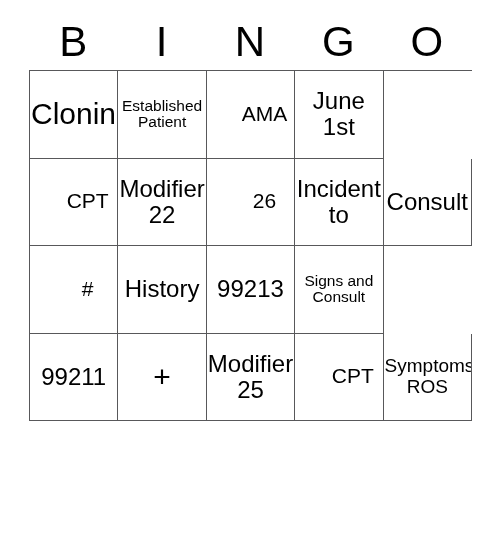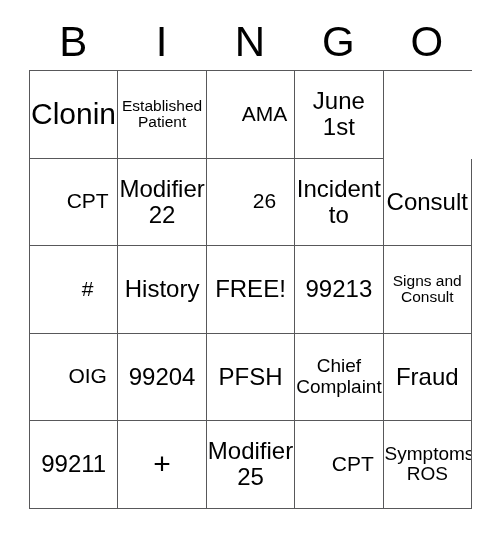--- a/index.html
+++ b/index.html
@@ -126,49 +126,28 @@
     </div>
 
     <div class="bingo-row">
       <div class="bingo-cell">
           <span class="cell-text fs-xl">#</span>
         </div>
       <div class="bingo-cell">
           <span class="cell-text fs-md">History</span>
         </div>
       <div class="bingo-cell">
-          <span class="cell-text fs-md">FREE!</span>
-        </div>
-      <div class="bingo-cell">
           <span class="cell-text fs-md">99213</span>
         </div>
       <div class="bingo-cell">
           <span class="cell-text fs-xs">Signs and
 Consult</span>
         </div>
     </div>
 
-    <div class="bingo-row">
-      <div class="bingo-cell">
-          <span class="cell-text fs-xl">OIG</span>
-        </div>
-      <div class="bingo-cell">
-          <span class="cell-text fs-md">99204</span>
-        </div>
-      <div class="bingo-cell">
-          <span class="cell-text fs-md">PFSH</span>
-        </div>
-      <div class="bingo-cell">
-          <span class="cell-text fs-sm">Chief
-Complaint</span>
-        </div>
-      <div class="bingo-cell">
-          <span class="cell-text fs-md">Fraud</span>
-        </div>
-    </div>
 
     <div class="bingo-row">
       <div class="bingo-cell">
           <span class="cell-text fs-md">99211</span>
         </div>
       <div class="bingo-cell">
           <span class="cell-text fs-lg">+</span>
         </div>
       <div class="bingo-cell">
           <span class="cell-text fs-md">Modifier

